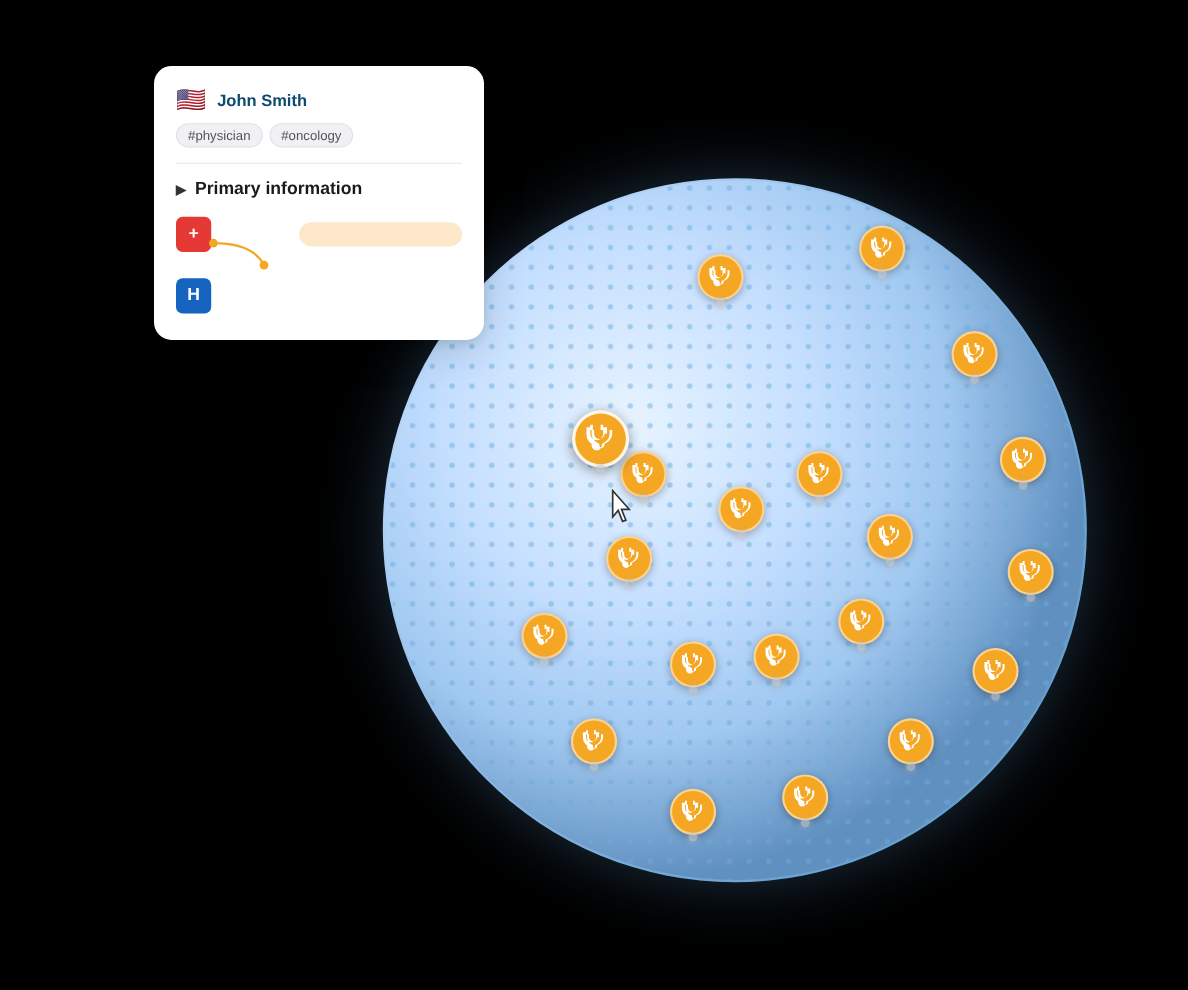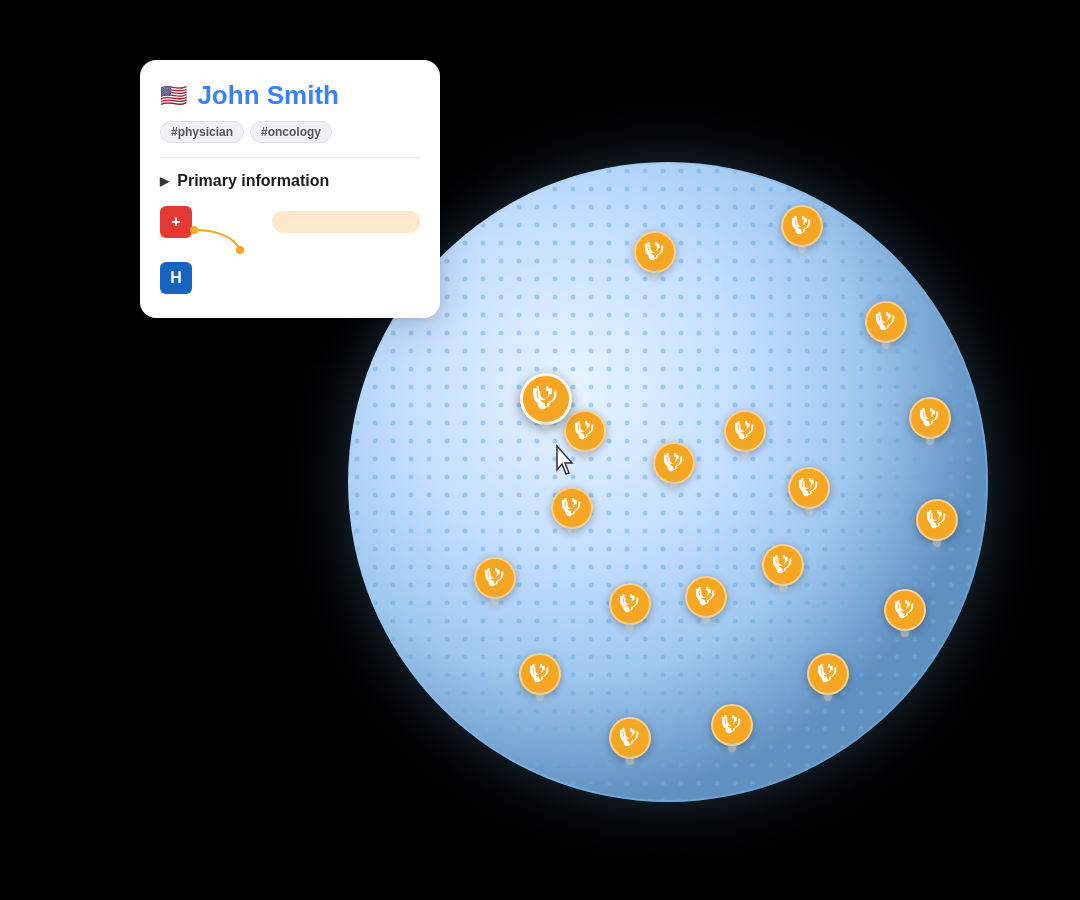--- a/index.html
+++ b/index.html
@@ -114,39 +114,39 @@
       gap: 10px;
       margin-bottom: 10px;
     }
 
     .flag-icon {
       font-size: 22px;
       line-height: 1;
     }
 
     .person-name {
-      font-size: 26px;
+      font-size: 15px;
       font-weight: 700;
-      color: #3b82f6;
+      color: #0c4a6e;
     }
 
     .tags {
       display: flex;
       gap: 6px;
       margin-bottom: 14px;
       flex-wrap: wrap;
     }
 
     .tag {
       background: #f0f0f5;
       color: #555;
       border-radius: 12px;
       padding: 3px 10px;
       font-size: 12px;
-      font-weight: 700;
+      font-weight: 400;
       border: 1px solid #e0e0e8;
     }
 
     .divider {
       height: 1px;
       background: #e8e8e8;
       margin-bottom: 14px;
     }
 
     .section-title {

